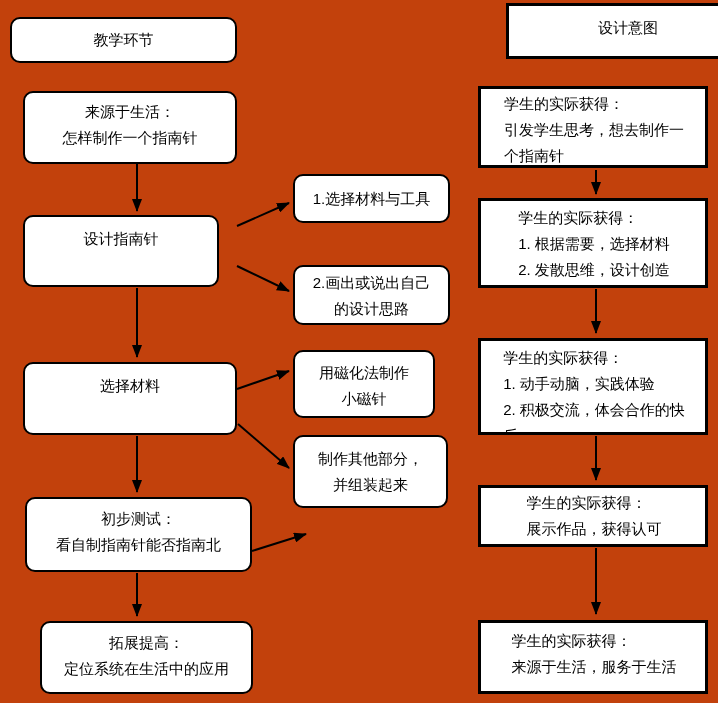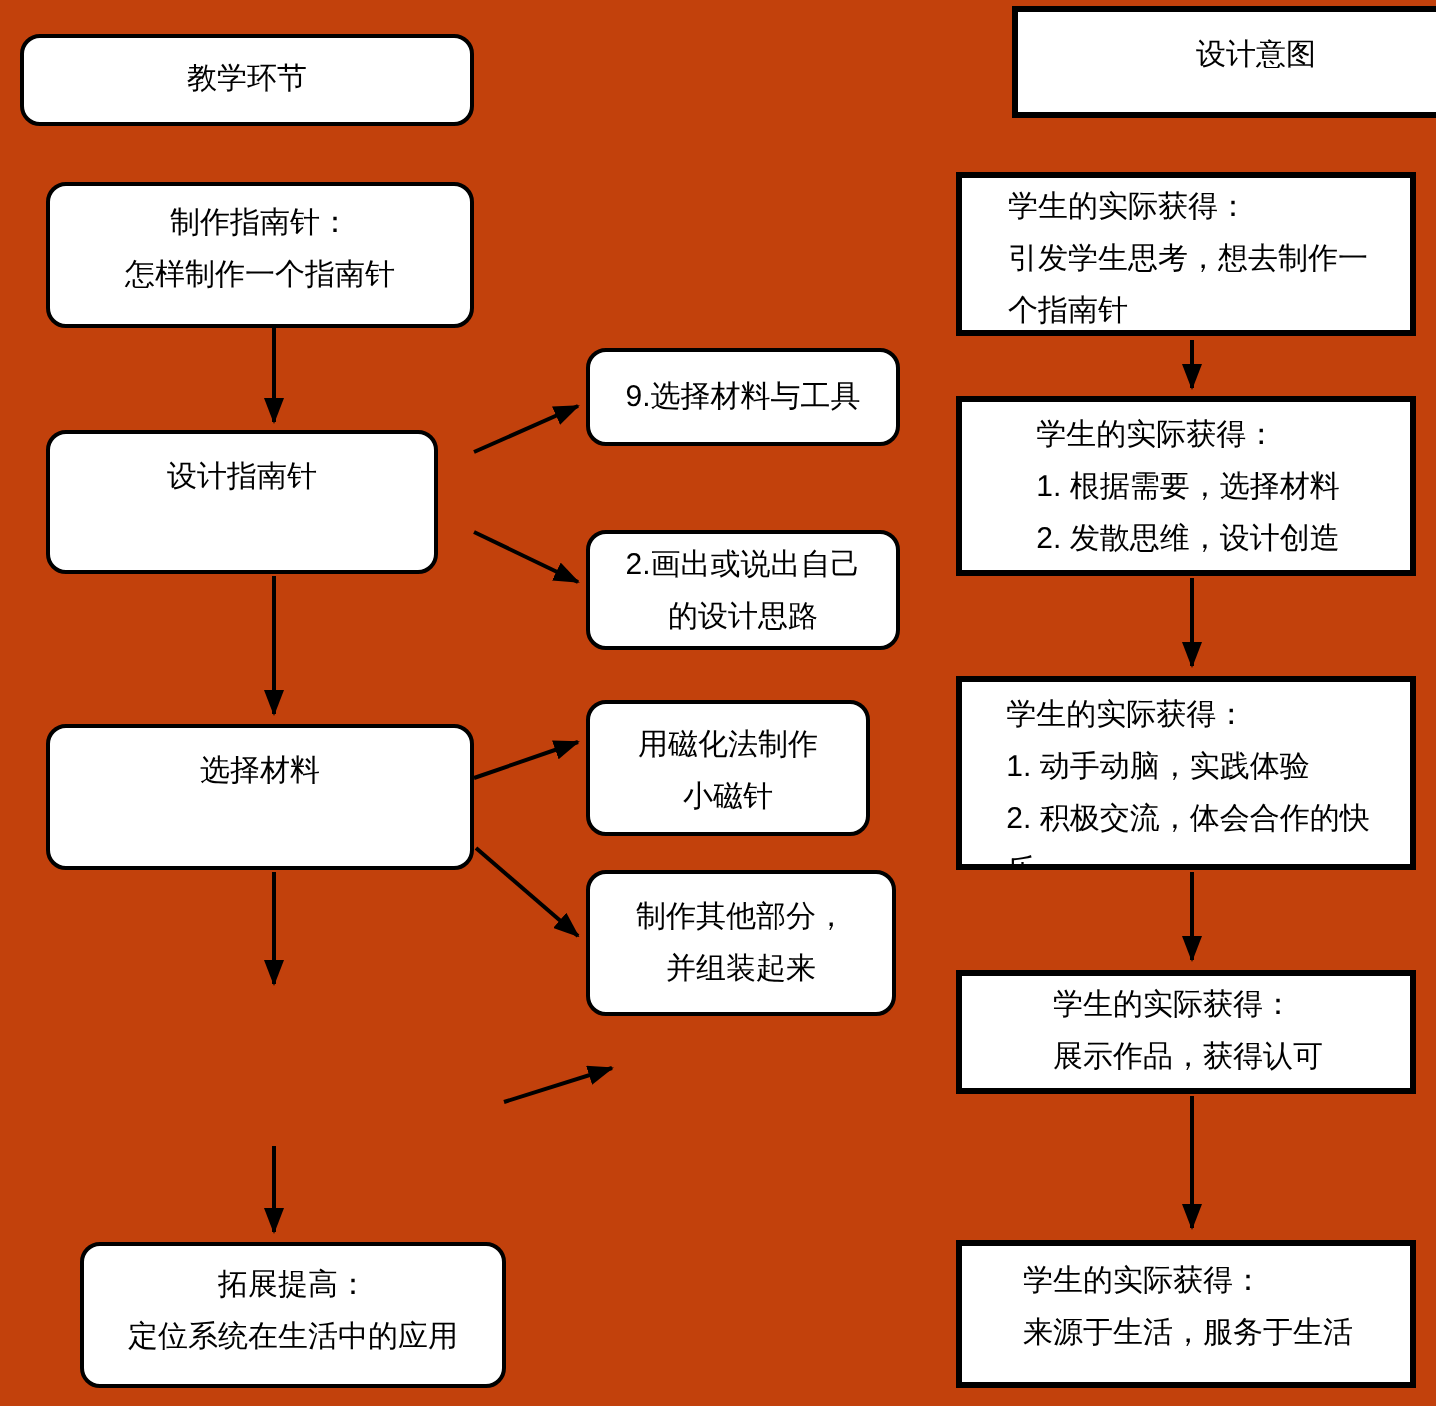--- a/index.html
+++ b/index.html
@@ -78,36 +78,40 @@
     <line x1="596" y1="170" x2="596" y2="194" marker-end="url(#ah)"></line>
     <line x1="596" y1="289" x2="596" y2="333" marker-end="url(#ah)"></line>
     <line x1="596" y1="436" x2="596" y2="480" marker-end="url(#ah)"></line>
     <line x1="596" y1="548" x2="596" y2="614" marker-end="url(#ah)"></line>
   </svg>
 
   <div class="box rounded c vc lb0">
     <span class="txt">教学环节</span>
   </div>
   <div class="box rounded c lb1">
-    <span class="txt">制作指南针：
+    <span class="txt">来源于生活：
 怎样制作一个指南针</span>
   </div>
   <div class="box rounded c lb2">
     <span class="txt">设计指南针</span>
   </div>
   <div class="box rounded c lb3">
     <span class="txt">选择材料</span>
   </div>
+  <div class="box rounded c lb4">
+    <span class="txt">初步测试：
+看自制指南针能否指南北</span>
+  </div>
   <div class="box rounded c lb5">
     <span class="txt">拓展提高：
 定位系统在生活中的应用</span>
   </div>
 
   <div class="box rounded c vc mb0">
-    <span class="txt">9.选择材料与工具</span>
+    <span class="txt">1.选择材料与工具</span>
   </div>
   <div class="box rounded c mb1">
     <span class="txt">2.画出或说出自己
 的设计思路</span>
   </div>
   <div class="box rounded c mb2">
     <span class="txt">用磁化法制作
 小磁针</span>
   </div>
   <div class="box rounded c mb3">

